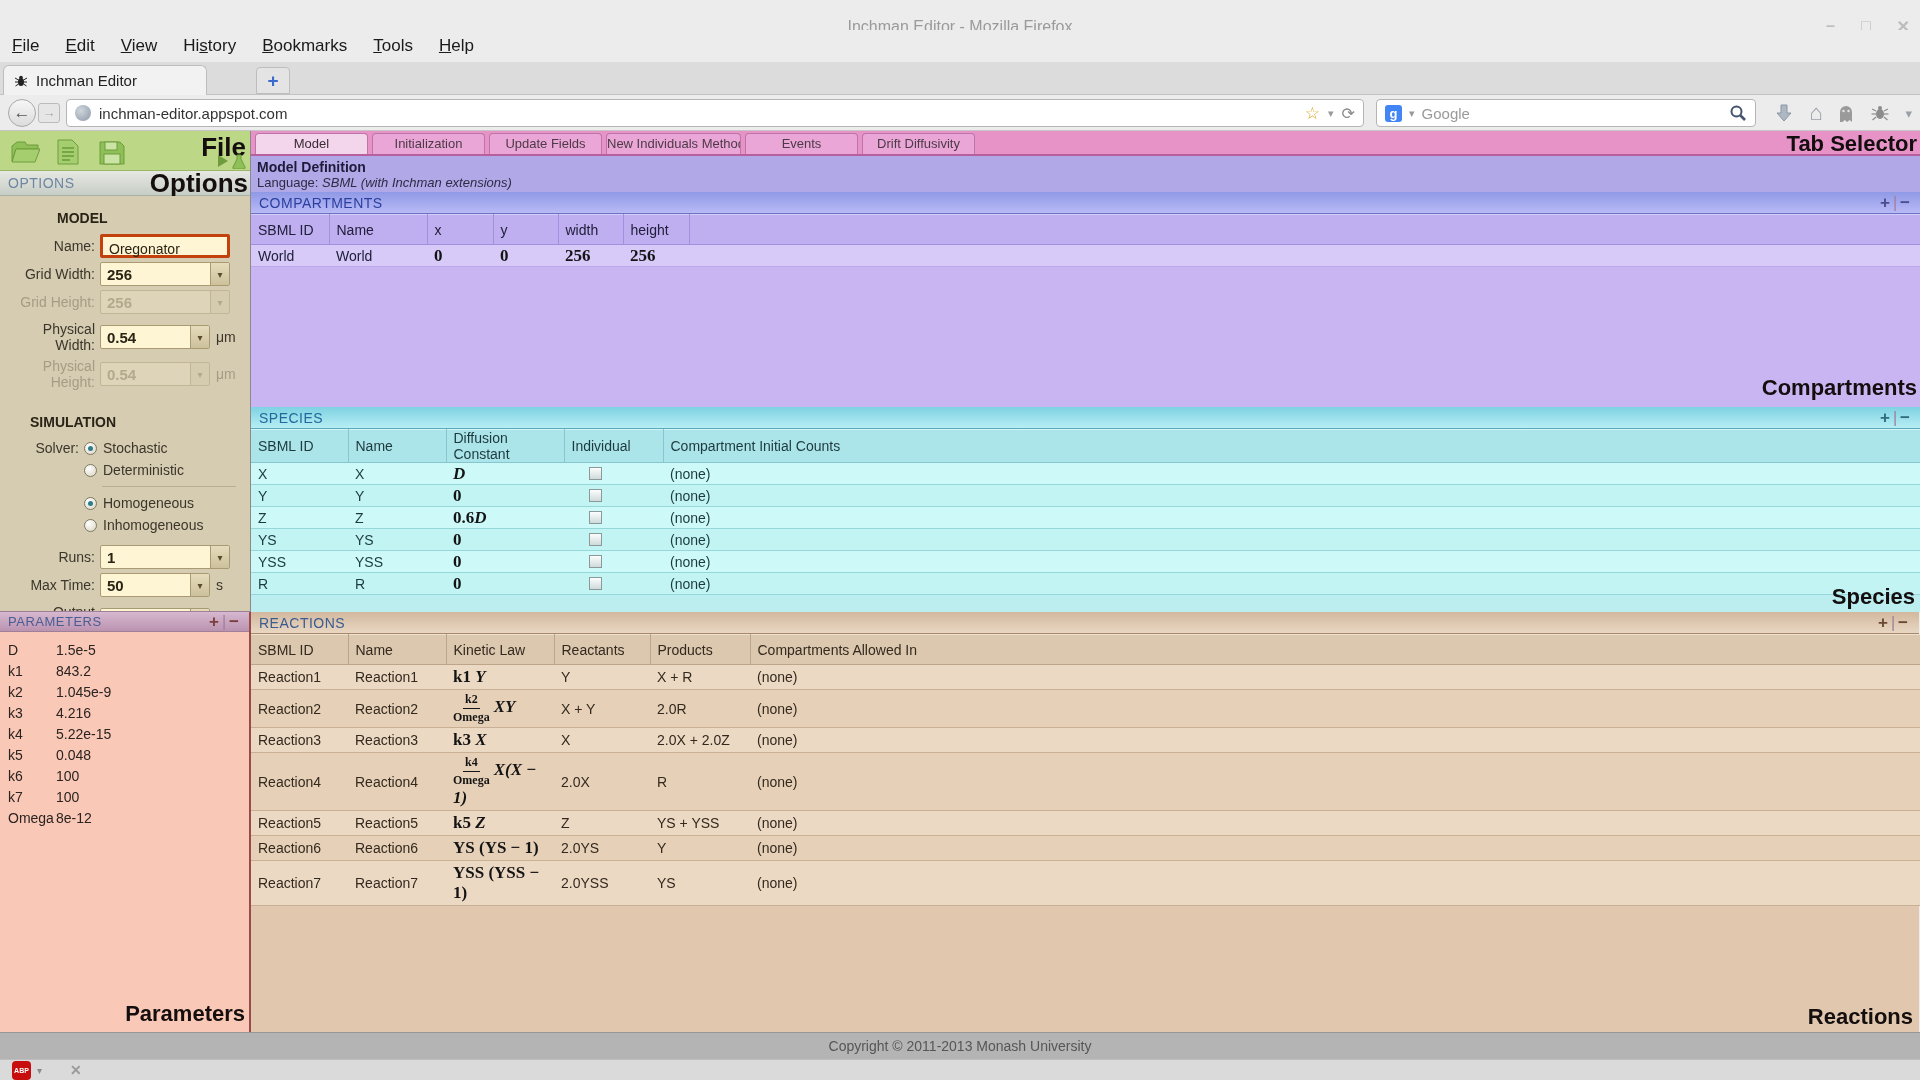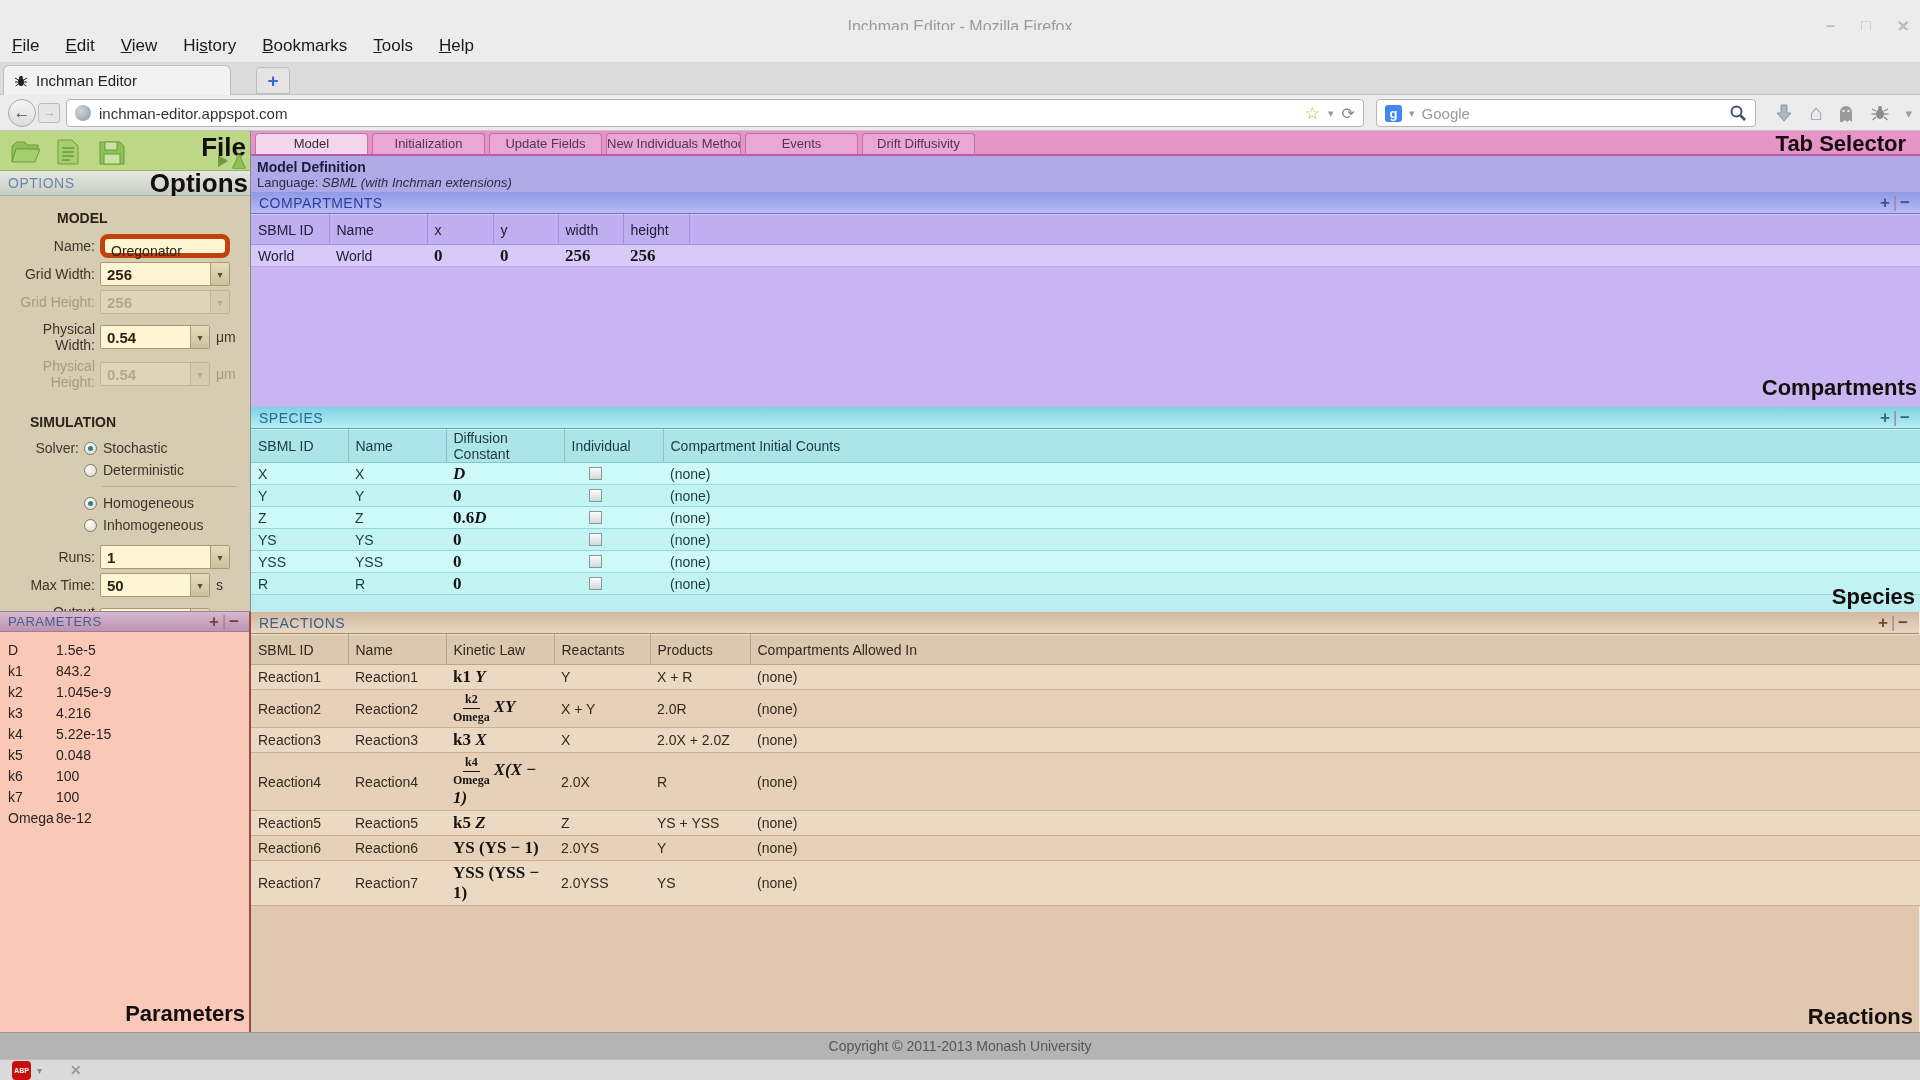--- a/index.html
+++ b/index.html
@@ -9,21 +9,21 @@
   
   .titlebar { position:absolute; left:0; top:12px; width:1920px; height:30px; background:#ececec; }
   .titlebar .wtitle { position:absolute; left:0; right:0; top:6px; text-align:center; color:#9a9a9a; font-size:16px; }
   .wcontrols { position:absolute; right:10px; top:5px; display:flex; gap:26px; color:#bdbdbd; font-size:16px; font-weight:bold; }
   .wcontrols span { cursor:default; }
 
   .menubar { position:absolute; left:0; top:30px; width:1920px; height:32px; background:#ececec; display:flex; align-items:center; padding-left:12px; gap:26px; }
   .menu-item { font-size:17px; color:#1a1a1a; }
 
   .tabbar { position:absolute; left:0; top:62px; width:1920px; height:33px; background:#dcdcdc; border-bottom:1px solid #c2c2c2; }
-  .btab { position:absolute; left:3px; top:3px; width:228px; height:30px; background:#f2f2f2; border:1px solid #bdbdbd; border-bottom:none; border-radius:6px 6px 0 0; display:flex; align-items:center; padding:0 10px; gap:8px; font-size:15px; color:#222; }
+  .btab { position:absolute; left:3px; top:3px; width:204px; height:30px; background:#f2f2f2; border:1px solid #bdbdbd; border-bottom:none; border-radius:6px 6px 0 0; display:flex; align-items:center; padding:0 10px; gap:8px; font-size:15px; color:#222; }
   .newtab-btn { position:absolute; left:256px; top:5px; width:34px; height:27px; background:#e4e4e4; border:1px solid #bdbdbd; border-radius:4px 4px 0 0; color:#3a6ad0; font-size:19px; font-weight:bold; text-align:center; line-height:25px; }
 
   .navbar { position:absolute; left:0; top:95px; width:1920px; height:36px; background:#ececec; border-bottom:1px solid #c6c6c6; }
   .nav-back { position:absolute; left:8px; top:4px; width:28px; height:28px; border-radius:50%; border:1px solid #a8a8a8; background:linear-gradient(#f6f6f6,#dcdcdc); color:#555; font-size:17px; text-align:center; line-height:26px; }
   .nav-fwd  { position:absolute; left:38px; top:8px; width:22px; height:20px; border:1px solid #bbb; border-radius:3px; background:#e6e6e6; color:#aaa; font-size:13px; text-align:center; line-height:18px; }
   .urlbar { position:absolute; left:66px; top:4px; width:1298px; height:28px; background:#fff; border:1px solid #b5b5b5; border-radius:4px; display:flex; align-items:center; padding:0 8px; gap:8px; }
   .urlbar .globe { width:16px; height:16px; border-radius:50%; background:radial-gradient(circle at 35% 35%, #cfd6dd, #8d98a5); flex:none; }
   .urlbar .urltext { flex:1; font-size:15px; color:#333; }
   .urlbar .star { color:#dba822; font-size:17px; }
   .urlbar .chev { color:#999; font-size:11px; }
@@ -59,21 +59,21 @@
   .frow > label { width:100px; text-align:right; padding-right:5px; flex:none; }
   .frow.disabled > label { color:#a49c84; }
   .combo { display:flex; height:24px; border:1px solid #a89a72; background:#fdf5d4; border-radius:2px; }
   .combo .cval { padding:3px 6px 0; font-weight:bold; font-size:15px; color:#2b2415; }
   .combo .ctrig { width:19px; background:linear-gradient(#e6dcbc,#cdc19c); border-left:1px solid #a89a72; color:#5a4c2c; font-size:10px; text-align:center; line-height:23px; }
   .w130 { width:130px; } .w110 { width:110px; }
   .combo .cval { flex:1; }
   .frow.disabled .combo { background:#ddd4ba; border-color:#c0b594; }
   .frow.disabled .cval { color:#b3a98c; }
   .frow.disabled .ctrig { background:#d5cbae; color:#b3a98c; border-color:#c0b594; }
-  .textinput { width:130px; height:24px; border:5px solid #c2410c; background:#fdf5d4; border-radius:8px; font-size:14px; color:#2b2415; padding:4px 6px 0; }
+  .textinput { width:130px; height:24px; border:3px solid #c2410c; background:#fdf5d4; border-radius:2px; font-size:14px; color:#2b2415; padding:4px 6px 0; }
   .unit { margin-left:6px; font-size:14px; color:#3c362a; }
   .rrow { display:flex; align-items:center; min-height:20px; margin-bottom:2px; }
   .rrow > label { width:84px; text-align:right; padding-right:5px; flex:none; }
   .radio { width:13px; height:13px; border-radius:50%; border:1px solid #7d7a66; background:radial-gradient(circle at 35% 30%, #ffffff, #d9d4c0); margin-right:6px; position:relative; flex:none; }
   .radio.sel::after { content:""; position:absolute; left:3px; top:3px; width:5px; height:5px; border-radius:50%; background:#2e7d8a; }
   .rdivider { margin:6px 14px 6px 102px; border-top:1px solid #b8ae92; }
   .solver-feat { display:flex; align-items:center; margin:14px 10px 0 14px; color:#4a5d86; font-size:14px; }
   .solver-feat .line { flex:1; border-top:1px solid #b0a68a; }
   .sf-btn { width:17px; height:15px; background:linear-gradient(#f0ead2,#cfc4a2); border:1px solid #9a8c64; border-radius:2px; color:#34507e; font-size:9px; text-align:center; line-height:13px; margin:0 5px; }
   .sf-txt { margin-right:5px; }
@@ -87,21 +87,21 @@
   .param-row { display:flex; height:21px; align-items:center; font-size:14px; color:#2a2320; }
   .param-row .pn { width:48px; padding-left:8px; flex:none; }
   .param-row .pv { padding-left:8px; }
   .parameters-label { position:absolute; right:5px; bottom:5px; font-size:22px; }
 
   
   .tabstrip { position:relative; width:1670px; height:25px; background:#e793c8; border-bottom:2px solid #b8609e; display:flex; align-items:flex-end; padding-left:4px; gap:4px; }
   .etab { width:113px; height:21px; background:#eaa6d6; border:1px solid #bd74a6; border-bottom:none; border-radius:4px 4px 0 0; text-align:center; font-size:13px; color:#4c3a46; line-height:20px; overflow:hidden; white-space:nowrap; }
   .etab.active { background:#f4d6ec; color:#3a2a34; }
   .etab.wide { width:135px; }
-  .tabsel-label { position:absolute; right:15px; top:0px; font-size:22px; }
+  .tabsel-label { position:absolute; right:4px; top:0px; font-size:22px; }
 
   
   .modeldef { width:1670px; height:36px; background:#b1a8e8; padding:3px 0 0 6px; }
   .modeldef .mdt { font-weight:bold; font-size:14px; color:#1c1c3a; }
   .modeldef .mdl { font-size:13px; color:#2c2c44; }
   .modeldef .mdl i { font-style:italic;margin-top:32px; }
 
   
   .sec-header { height:22px; display:flex; align-items:center; padding:0 8px; }
   .sec-header .ptitle { flex:1; font-size:14px; letter-spacing:0.5px; }

